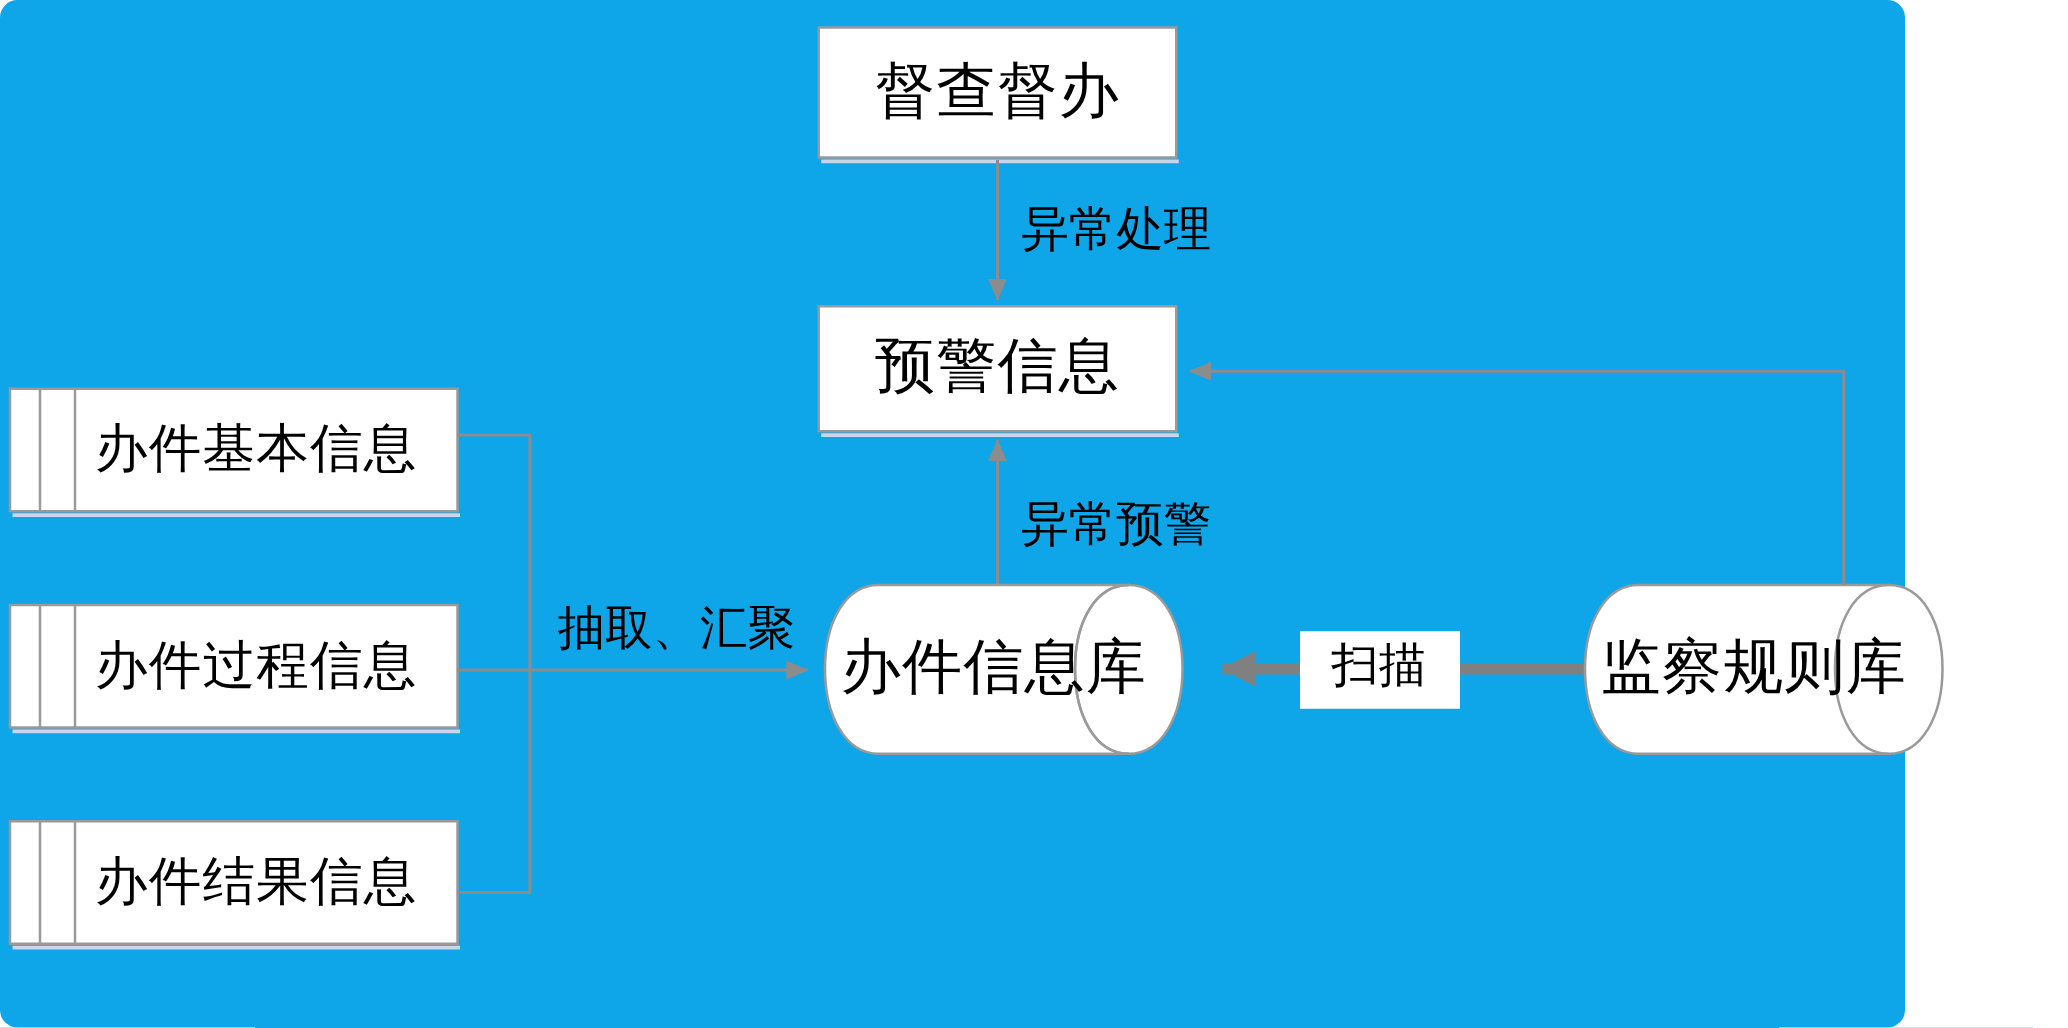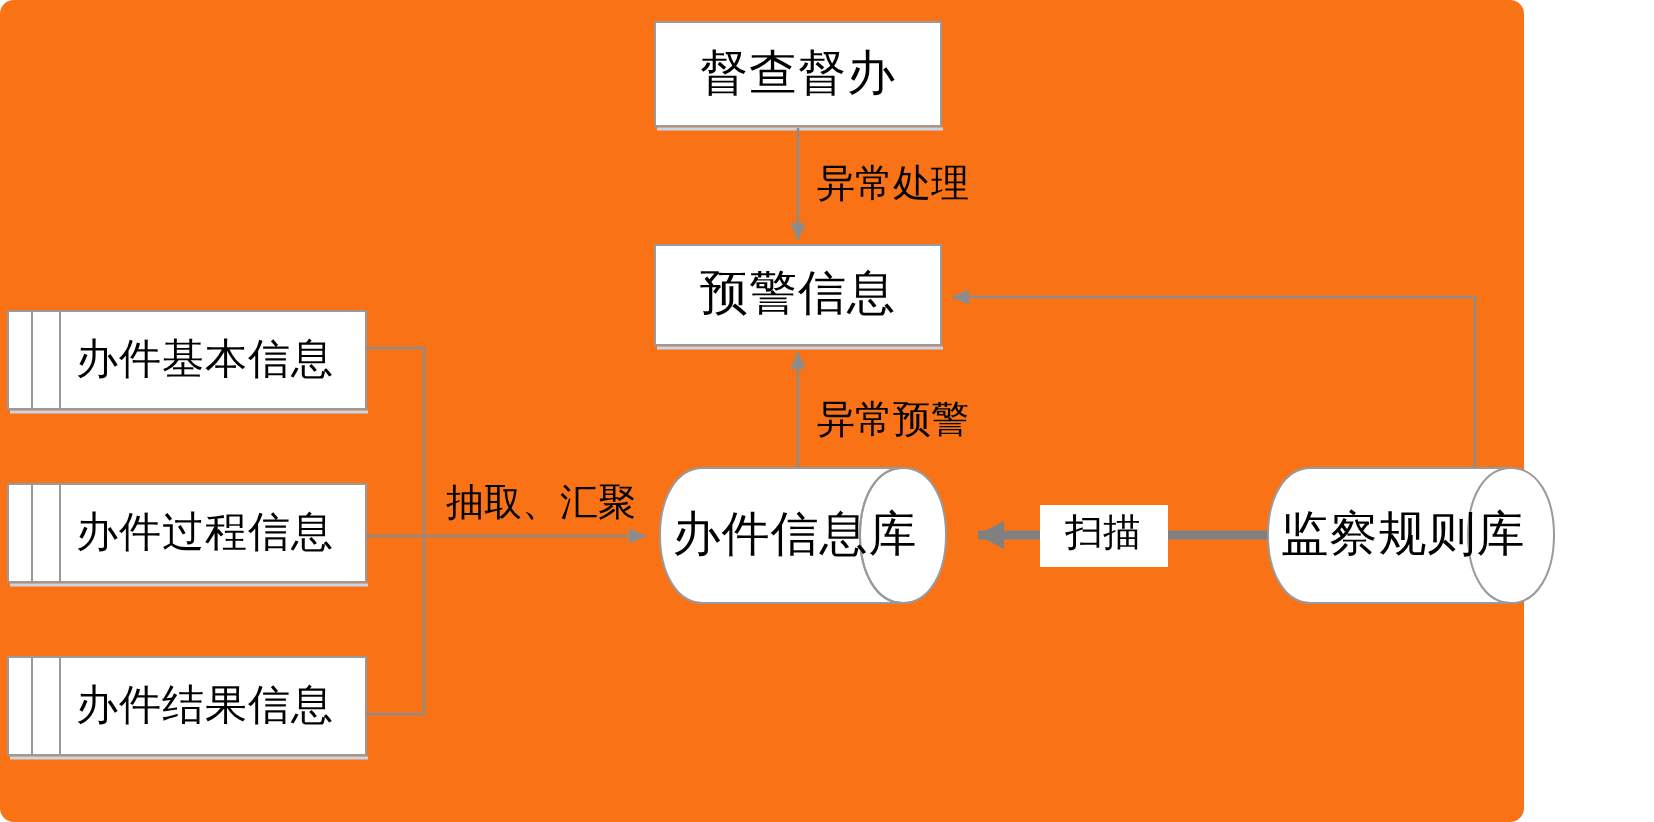--- a/index.html
+++ b/index.html
@@ -10,21 +10,21 @@
   body {
     width: 1654px;
     height: 822px;
     font-family: "Liberation Sans", "DejaVu Sans", sans-serif;
     overflow: hidden;
   }
   #diagram-root {
     position: relative;
     width: 1524px;
     height: 822px;
-    background: #f97316;
+    background: #0ea5e9;
     border-radius: 14px;
   }
   svg#flow-svg {
     position: absolute;
     top: 0;
     left: 0;
     width: 1654px;
     height: 822px;
   }
   .node-label {

